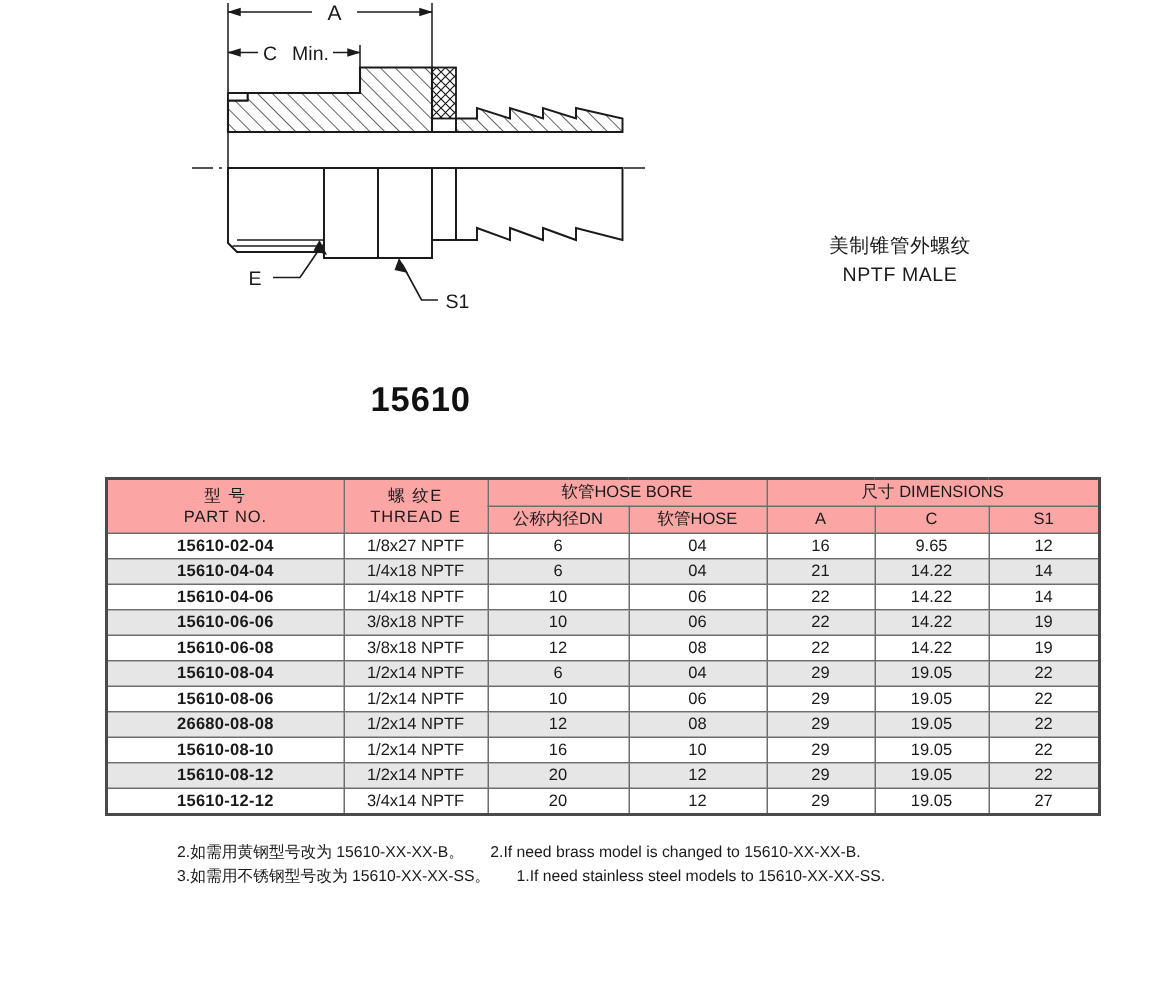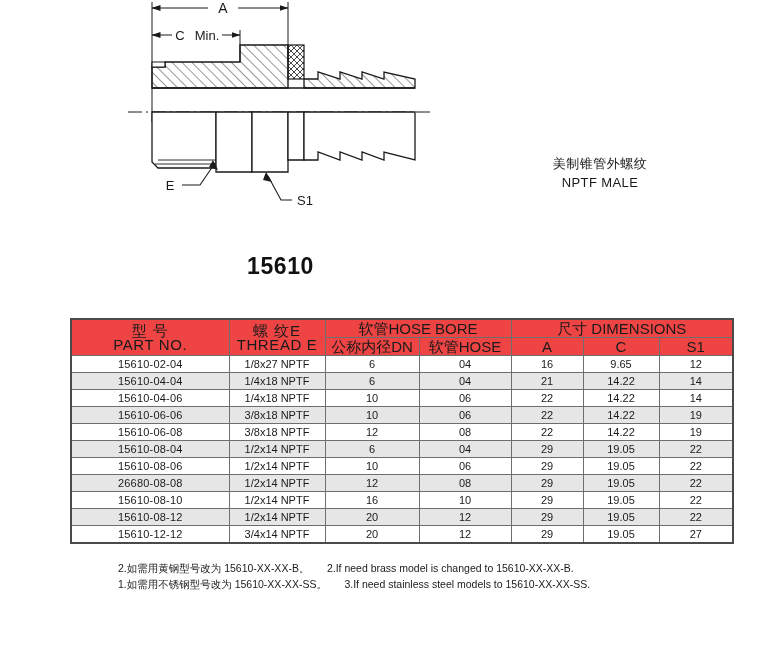--- a/index.html
+++ b/index.html
@@ -81,22 +81,22 @@
   table.spec td {
     border: 1px solid #6e6e6e;
     text-align: center;
     padding: 0;
     height: 17px;
     line-height: 15px;
     color: #1a1a1a;
     font-weight: normal;
   }
   table.spec thead th {
-    background: #ef4444;
-    font-size: 15px;
+    background: #fca5a5;
+    font-size: 11px;
   }
   table.spec thead th .cn {
     display: block;
     letter-spacing: 1px;
     line-height: 14px;
   }
   table.spec thead th .en {
     display: block;
     letter-spacing: 0.6px;
     line-height: 14px;
@@ -114,21 +114,21 @@
     height: 16px;
     font-size: 11px;
   }
   table.spec tbody tr.odd td {
     background: #ffffff;
   }
   table.spec tbody tr.even td {
     background: #e6e6e6;
   }
   table.spec tbody td.partno {
-    font-weight: normal;
+    font-weight: bold;
     letter-spacing: 0.2px;
   }
   
   #spec-table-wrap {
     border: 0;
   }
   table.spec {
     border: 2px solid #4a4a4a;
   }
 
@@ -379,14 +379,14 @@
           <td>29</td>
           <td>19.05</td>
           <td>27</td>
         </tr>
       </tbody>
   </table>
 </div>
 
 <div id="notes">
   <span class="note-line">2.如需用黄钢型号改为 15610-XX-XX-B。      2.If need brass model is changed to 15610-XX-XX-B.</span>
-  <span class="note-line">1.如需用不锈钢型号改为 15610-XX-XX-SS。      3.If need stainless steel models to 15610-XX-XX-SS.</span>
+  <span class="note-line">3.如需用不锈钢型号改为 15610-XX-XX-SS。      1.If need stainless steel models to 15610-XX-XX-SS.</span>
 </div>
 
 </body></html>

